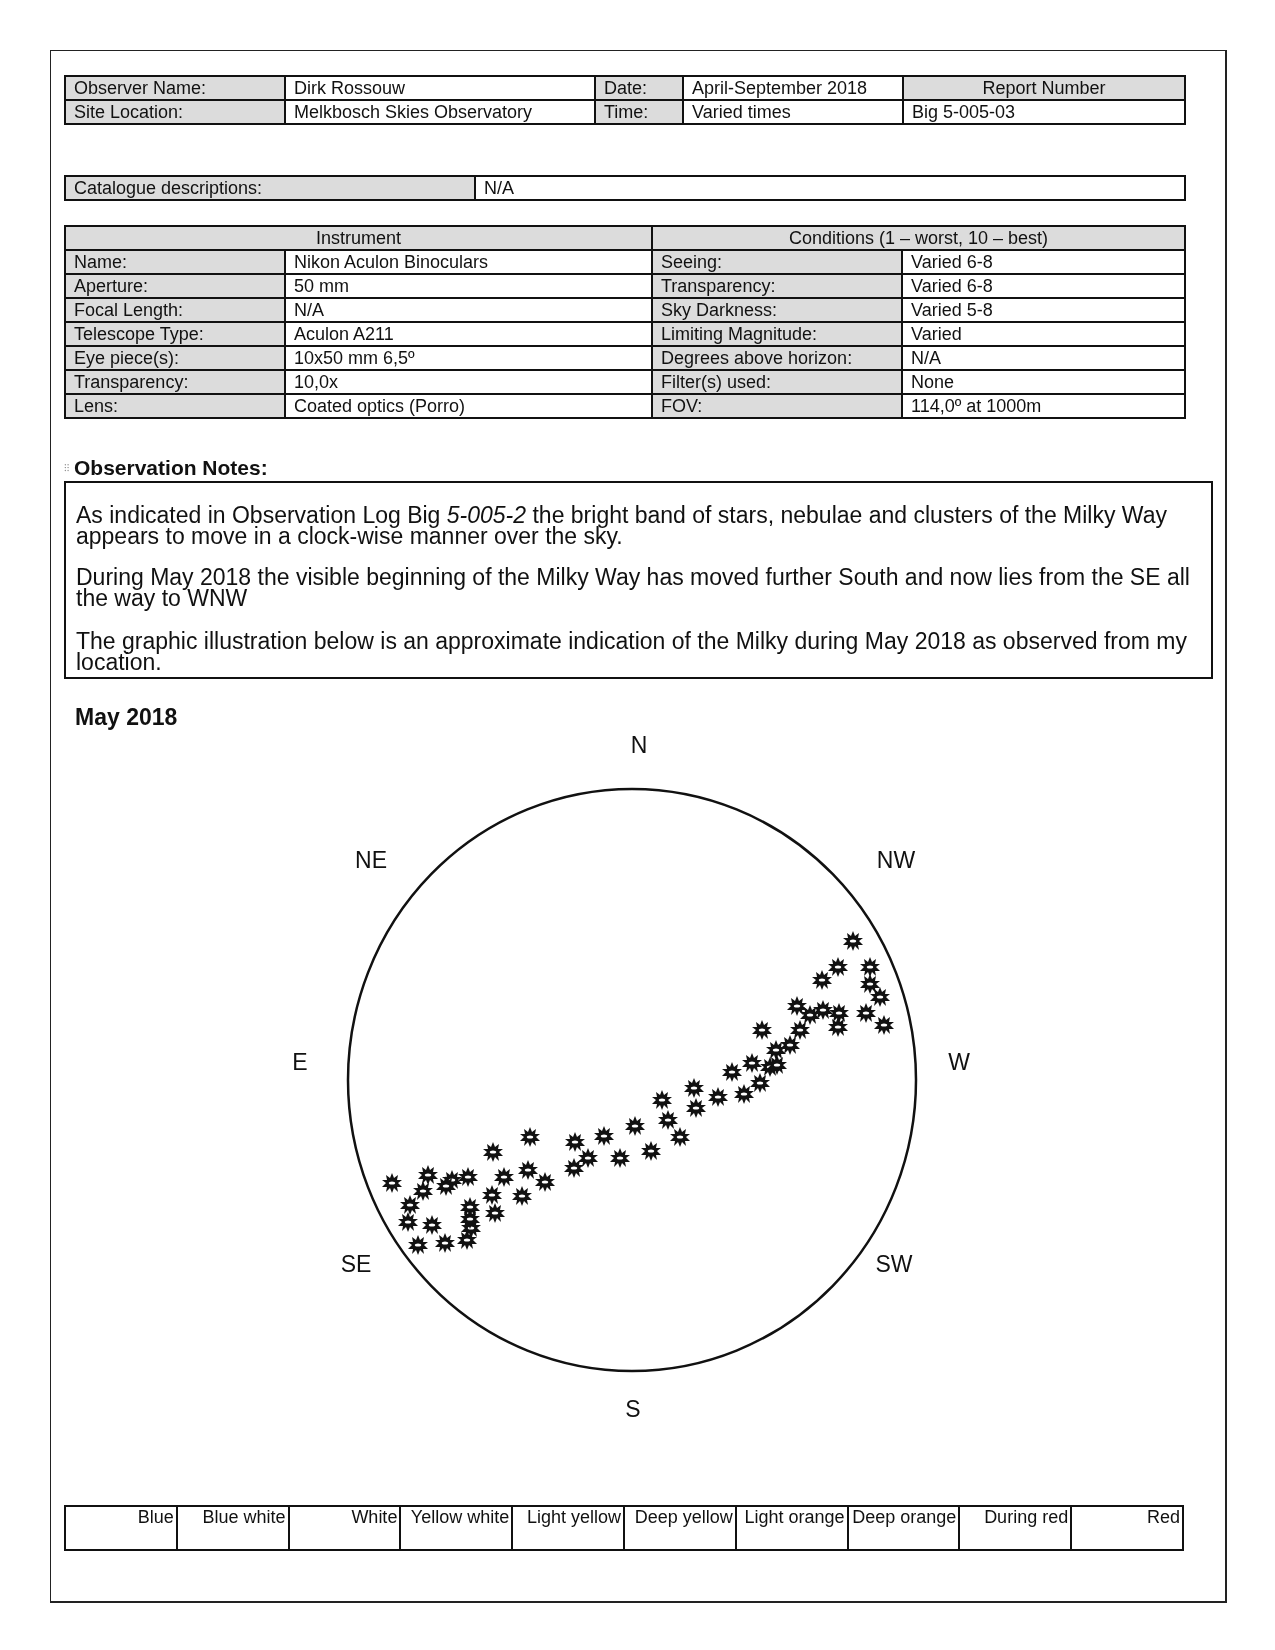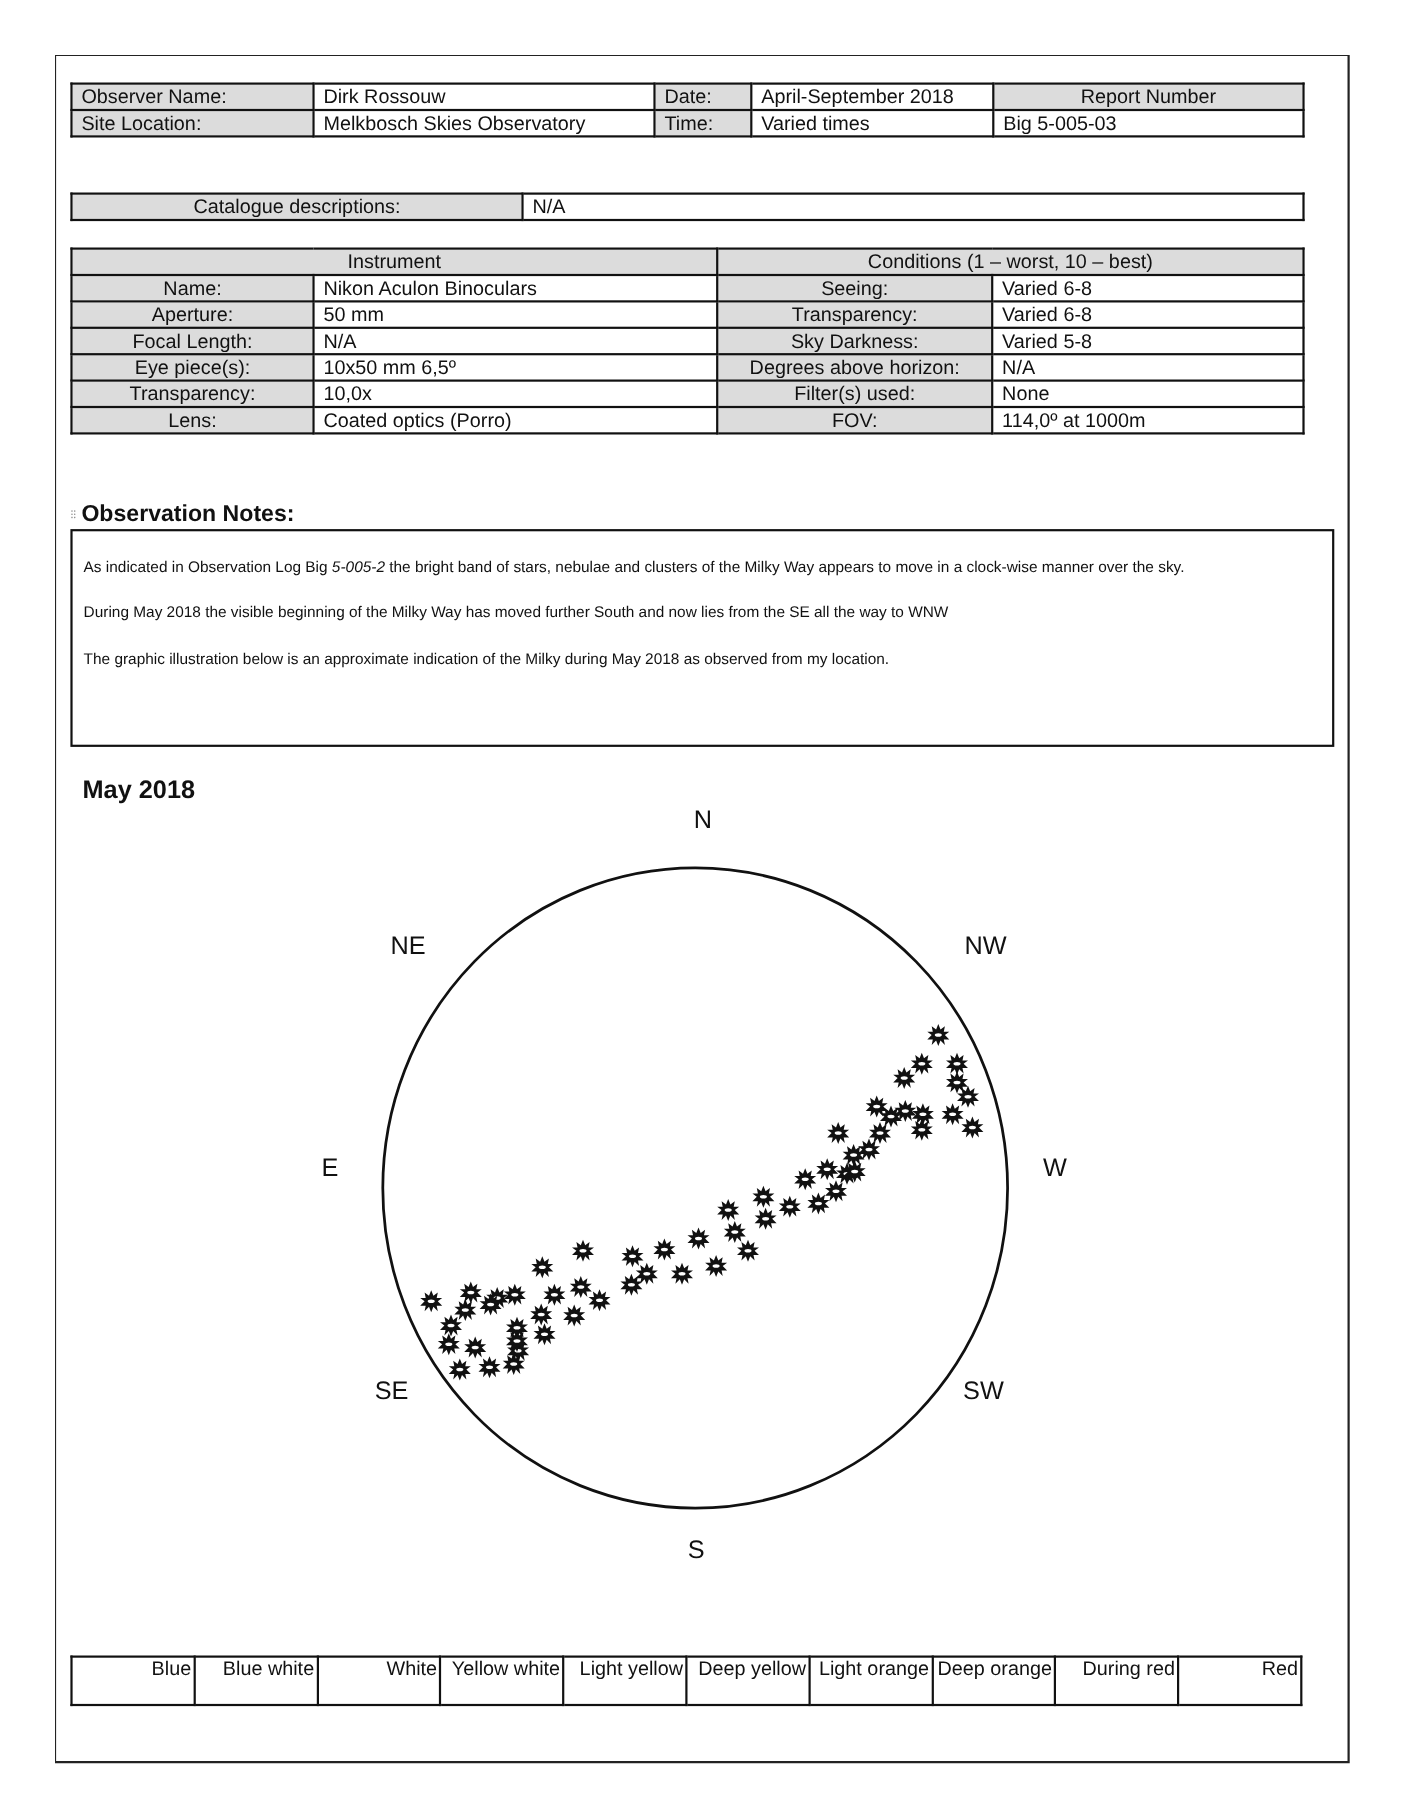--- a/index.html
+++ b/index.html
@@ -2,25 +2,25 @@
 <html><head>
 <meta charset="utf-8">
 <style>
   html,body{margin:0;padding:0;background:#fff;}
   body{width:1275px;height:1650px;position:relative;font-family:"Liberation Sans",sans-serif;color:#111;overflow:hidden;}
   .page{position:absolute;left:50px;top:50px;width:1177px;height:1553px;border:1px solid #222;border-right-width:2px;border-bottom-width:2px;box-sizing:border-box;}
   table.grid{position:absolute;border-collapse:collapse;table-layout:fixed;font-size:18px;}
   table.grid td{border:2px solid #111;padding:0 8px;height:22px;line-height:22px;white-space:nowrap;overflow:hidden;}
   .lbl{background:#dcdcdc;}
   .hdr{background:#dcdcdc;text-align:center;}
-  .r{text-align:center;margin-top:41px;}
+  .r{text-align:left;margin-top:41px;}
   .small{font-size:16px;}
   .notes-title{position:absolute;left:74px;top:456px;font-size:21px;font-weight:bold;}
   .notes-handle{position:absolute;left:64px;top:460px;font-size:10px;color:#888;}
-  .notes-box{position:absolute;left:64px;top:481px;width:1149px;height:198px;border:2px solid #111;box-sizing:border-box;padding:22px 10px 0 10px;font-size:14px;line-height:21px;}
+  .notes-box{position:absolute;left:64px;top:481px;width:1149px;height:198px;border:2px solid #111;box-sizing:border-box;padding:22px 10px 0 10px;font-size:23px;line-height:21px;}
   .notes-box p{margin:0 0 22px 0;}
   .notes-box p.tight{margin-bottom:20px;}
   .chart-title{position:absolute;left:75px;top:704px;font-size:23px;font-weight:bold;}
   .compass{position:absolute;font-size:23px;transform:translate(-50%,-50%);}
   svg.sky{position:absolute;left:0;top:0;}
   table.legend{position:absolute;left:64px;top:1505px;width:1120px;border-collapse:collapse;table-layout:fixed;font-size:18px;}
   table.legend td{border:2px solid #111;height:42px;vertical-align:top;text-align:right;line-height:21px;padding:0 2px;}
 </style>
 </head>
 <body>
@@ -98,20 +98,26 @@
     <td class="lbl r">Aperture:</td>
     <td>50 mm</td>
     <td class="lbl r">Transparency:</td>
     <td>Varied 6-8</td>
   </tr>
   <tr>
     <td class="lbl r">Focal Length:</td>
     <td>N/A</td>
     <td class="lbl r">Sky Darkness:</td>
     <td>Varied 5-8</td>
+  </tr>
+  <tr>
+    <td class="lbl r">Telescope Type:</td>
+    <td>Aculon A211</td>
+    <td class="lbl r">Limiting Magnitude:</td>
+    <td>Varied</td>
   </tr>
   <tr>
     <td class="lbl r">Eye piece(s):</td>
     <td>10x50 mm 6,5º</td>
     <td class="lbl r">Degrees above horizon:</td>
     <td>N/A</td>
   </tr>
   <tr>
     <td class="lbl r">Transparency:</td>
     <td>10,0x</td>

